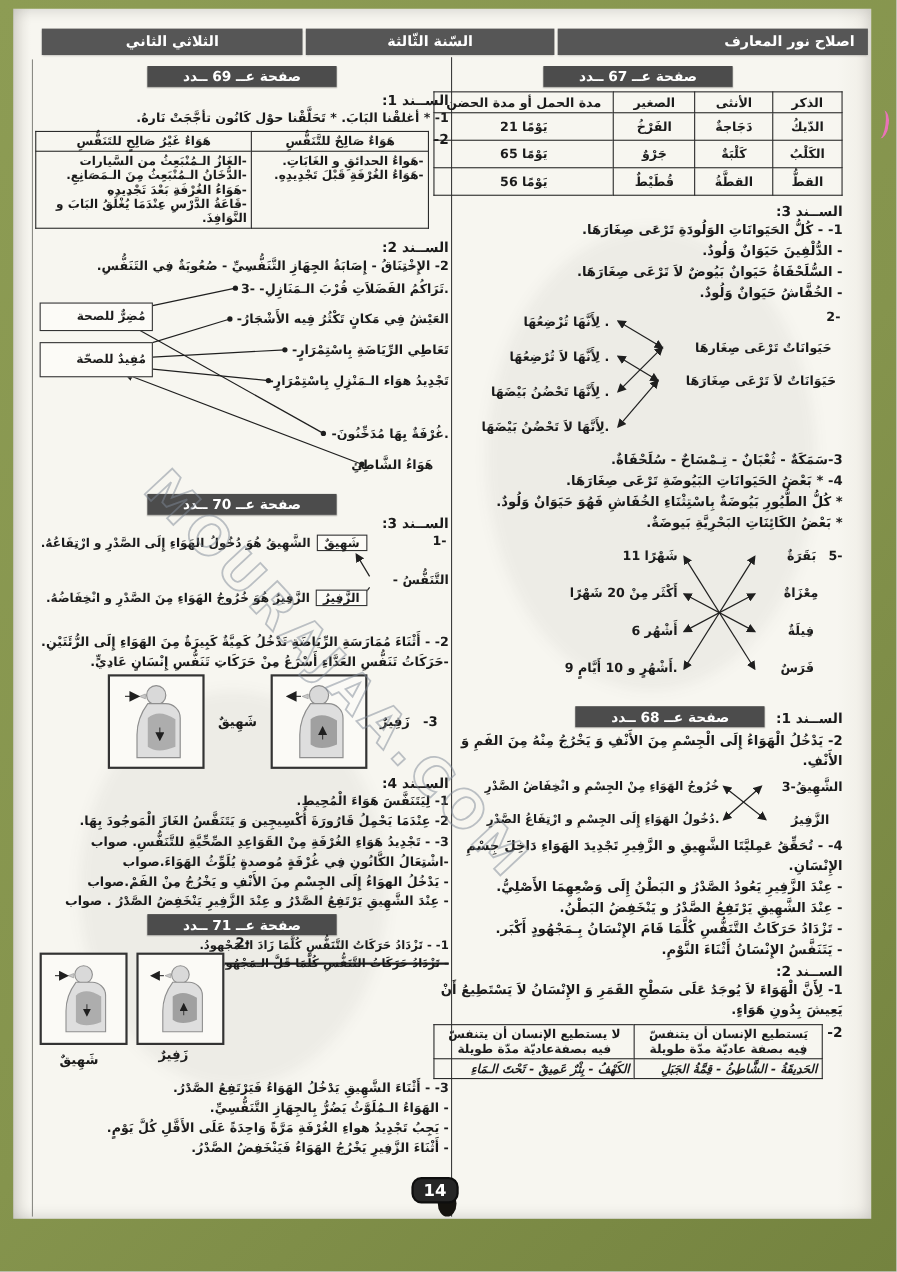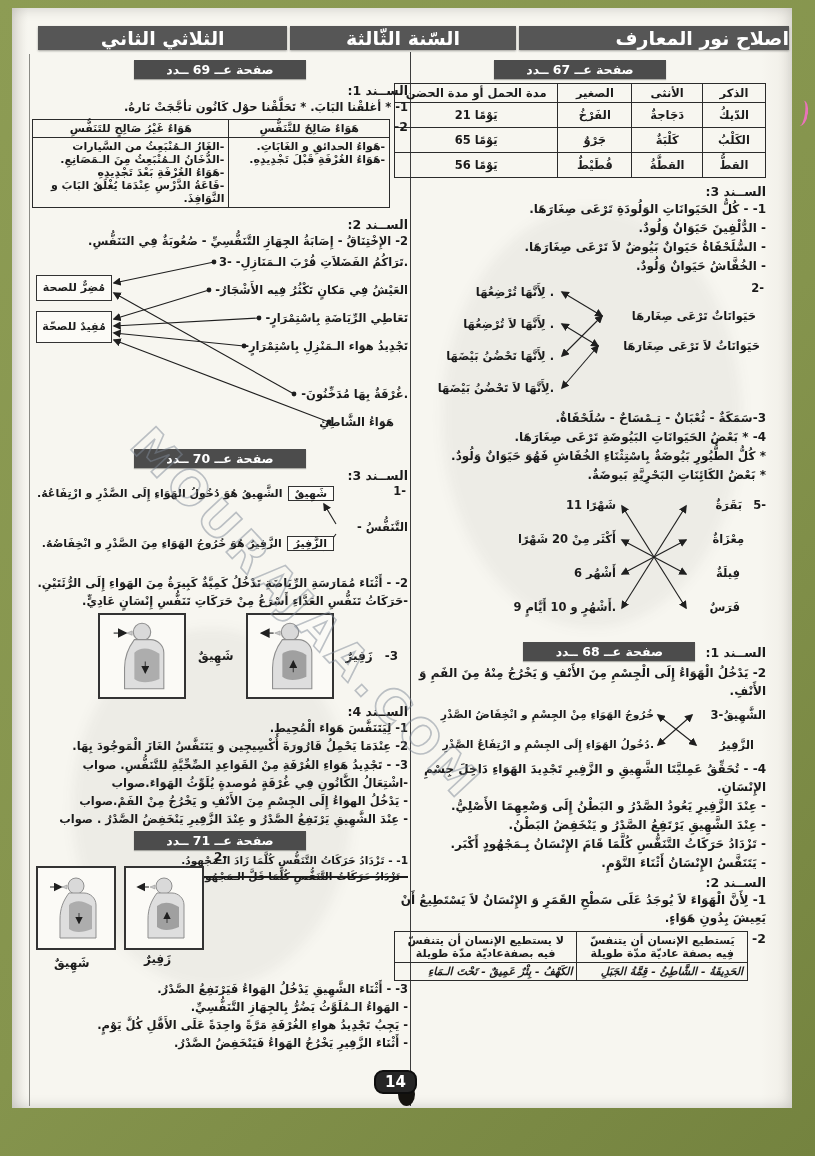--- a/index.html
+++ b/index.html
@@ -4,23 +4,23 @@
 <style>
   html,body{margin:0;padding:0;background:#cfcfcf;}
   .canvas{position:relative;width:815px;height:1156px;overflow:hidden;
           background:linear-gradient(135deg,#8d9c54 0%,#85944d 55%,#74833f 100%);
           font-family:"DejaVu Sans",sans-serif;}
   .paper{position:absolute;left:12px;top:8px;width:780px;height:1100px;
          background:linear-gradient(90deg,#e8e6df 0,#f7f6f0 16px,#f7f6f0 96%,#efede6 100%);
          box-shadow:inset 0 0 14px rgba(0,0,0,.18);overflow:hidden;color:#1b1b1b;}
   
   .hdr{position:absolute;top:18px;left:26px;right:3px;height:24px;display:flex;direction:rtl;gap:3px;}
-  .hdr .seg{background:#565656;color:#fff;font-weight:700;font-size:19px;
+  .hdr .seg{background:#565656;color:#fff;font-weight:700;font-size:13px;
             display:flex;align-items:center;box-shadow:0 1px 2px rgba(0,0,0,.35);}
-  .seg-r{flex:0 0 36%;justify-content:flex-start;}
+  .seg-r{flex:0 0 36%;justify-content:flex-start;padding-right:12px;}
   .seg-c{flex:0 0 30%;justify-content:center;}
   .seg-l{flex:1;justify-content:center;}
   
   .divider{position:absolute;left:398px;top:44px;bottom:2px;width:1px;background:#3d3d3d;}
   .edge-l{position:absolute;left:17px;top:46px;bottom:2px;width:1px;background:#8b8b85;}
   .col{position:absolute;top:50px;direction:rtl;text-align:right;font-weight:700;}
   .col-r{right:26px;width:372px;font-size:12px;}
   .col-l{left:20px;width:376px;font-size:11.5px;}
   .line{line-height:1.5;margin:1px 0;}
   .sanad{font-size:12.5px;margin:3px 0 1px;}
@@ -39,21 +39,21 @@
   .t69 td{vertical-align:top;}
   .t68{font-size:11px;margin:2px 0;}
   .t68 th{text-align:center;}
   .t68 td{text-align:right;font-style:italic;}
   .ltr{direction:ltr;unicode-bidi:isolate;}
   
   .diag{position:relative;direction:ltr;}
   .diag svg.arr{position:absolute;inset:0;}
   .m{position:absolute;white-space:nowrap;font-weight:700;font-size:11.5px;line-height:18px;}
   .mbox{position:absolute;border:1.5px solid #333;background:#fcfbf7;text-align:center;
-        font-weight:700;font-size:11px;display:flex;align-items:center;justify-content:center;}
+        font-weight:700;font-size:11px;display:flex;align-items:center;justify-content:center;padding-left:27px;}
   .kbox{border:1.5px solid #333;background:#fcfbf7;padding:0 6px;display:inline-block;}
   .d5row{position:absolute;display:flex;direction:rtl;align-items:center;gap:5px;white-space:nowrap;font-size:11px;}
   
   .figrow{display:flex;direction:rtl;align-items:center;gap:12px;margin:3px 10px 5px 0;}
   .tbox{width:84px;height:82px;border:2px solid #333;background:#fbfaf6;
         display:flex;align-items:center;justify-content:center;flex:0 0 auto;}
   .figlabel{font-weight:700;font-size:12px;}
   .p71blk{position:relative;height:128px;margin-top:2px;}
   .struck{text-decoration:line-through;text-decoration-thickness:1.5px;}
   

